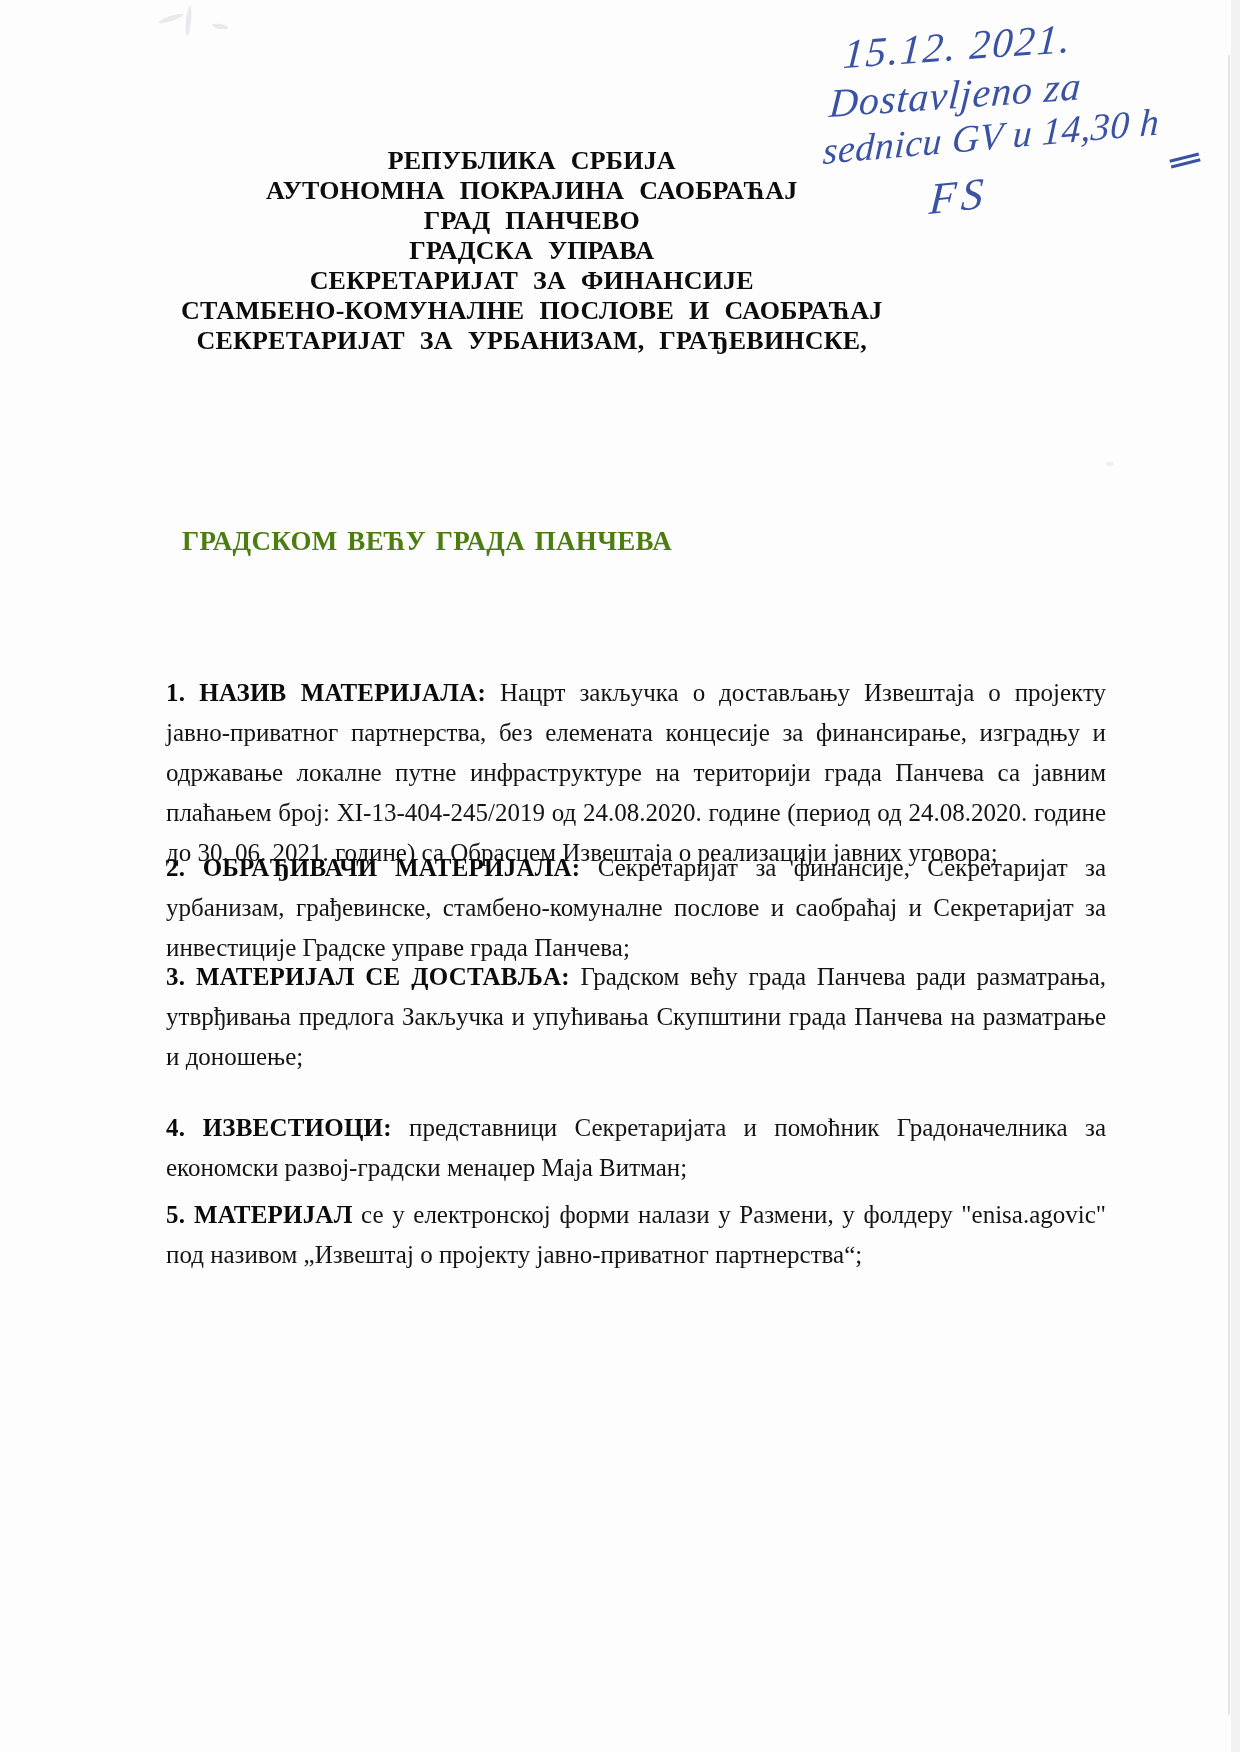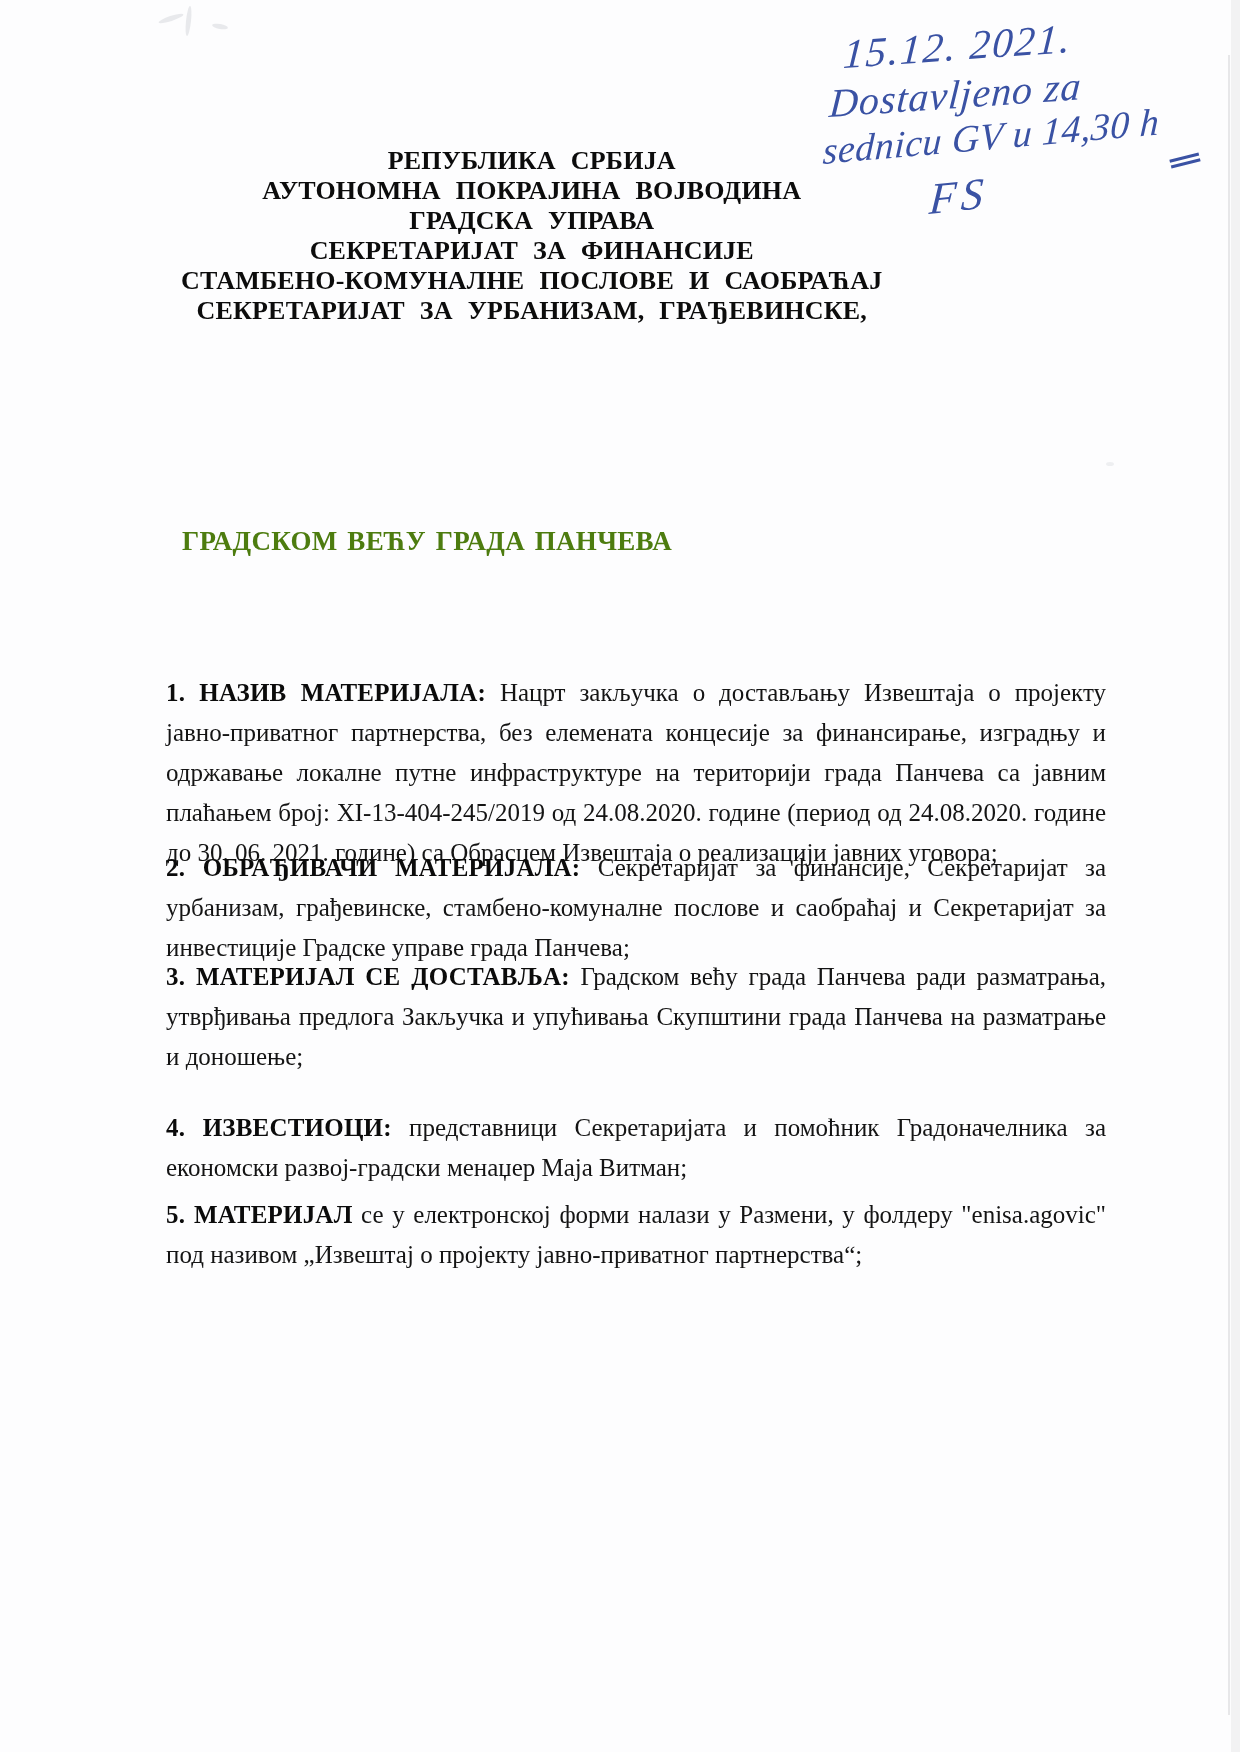--- a/index.html
+++ b/index.html
@@ -92,21 +92,22 @@
   <div>
     <div class="hw l1 ink" style="color: rgb(58, 82, 164); border-color: rgb(58, 82, 164);">15.12. 2021.</div>
     <div class="hw l2 ink" style="color: rgb(58, 82, 164); border-color: rgb(58, 82, 164);">Dostavljeno za</div>
     <div class="hw l3 ink" style="color: rgb(58, 82, 164); border-color: rgb(58, 82, 164);">sednicu GV u 14,30 h</div>
     <div class="hw l4 ink" style="color: rgb(58, 82, 164); border-color: rgb(58, 82, 164);">FS</div>
     <div class="hw-underline ink" style="color: rgb(58, 82, 164); border-color: rgb(58, 82, 164);"></div>
   </div>
 
   <div class="letterhead">
     <div>РЕПУБЛИКА СРБИЈА</div>
-    <div>АУТОНОМНА ПОКРАЈИНА ВОЈВОДИНА</div>
+    <div>АУТОНОМНА ПОКРАЈИНА САОБРАЋАЈ</div>
+    <div>ГРАД ПАНЧЕВО</div>
     <div>ГРАДСКА УПРАВА</div>
     <div>СЕКРЕТАРИЈАТ ЗА ФИНАНСИЈЕ</div>
     <div>СТАМБЕНО-КОМУНАЛНЕ ПОСЛОВЕ И САОБРАЋАЈ</div>
     <div>СЕКРЕТАРИЈАТ ЗА УРБАНИЗАМ, ГРАЂЕВИНСКЕ,</div>
   </div>
 
   <div class="addressee">ГРАДСКОМ ВЕЋУ ГРАДА ПАНЧЕВА</div>
 
   <div class="para p1">
     <strong>1. НАЗИВ МАТЕРИЈАЛА:</strong>

